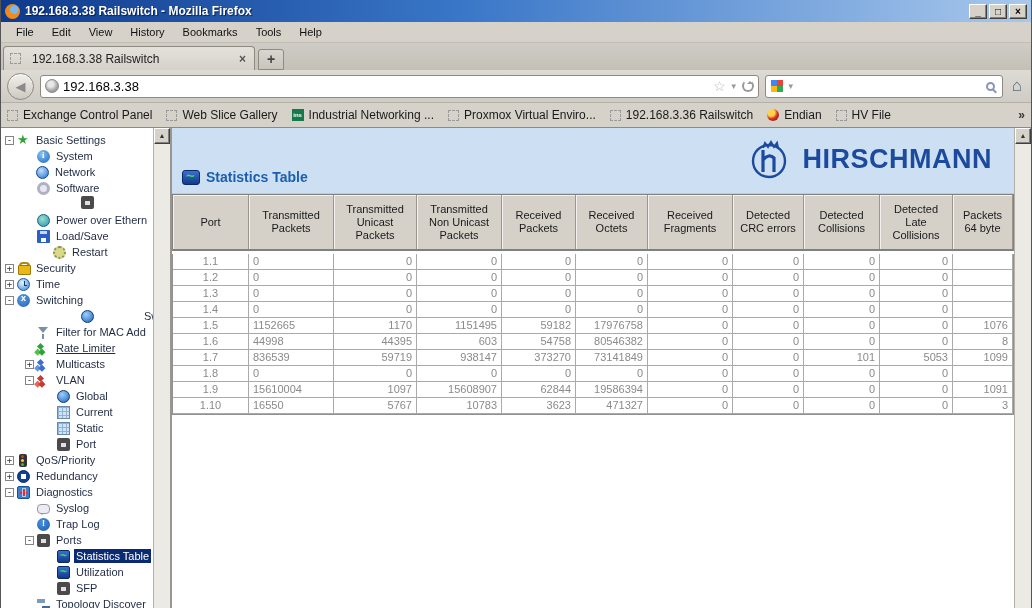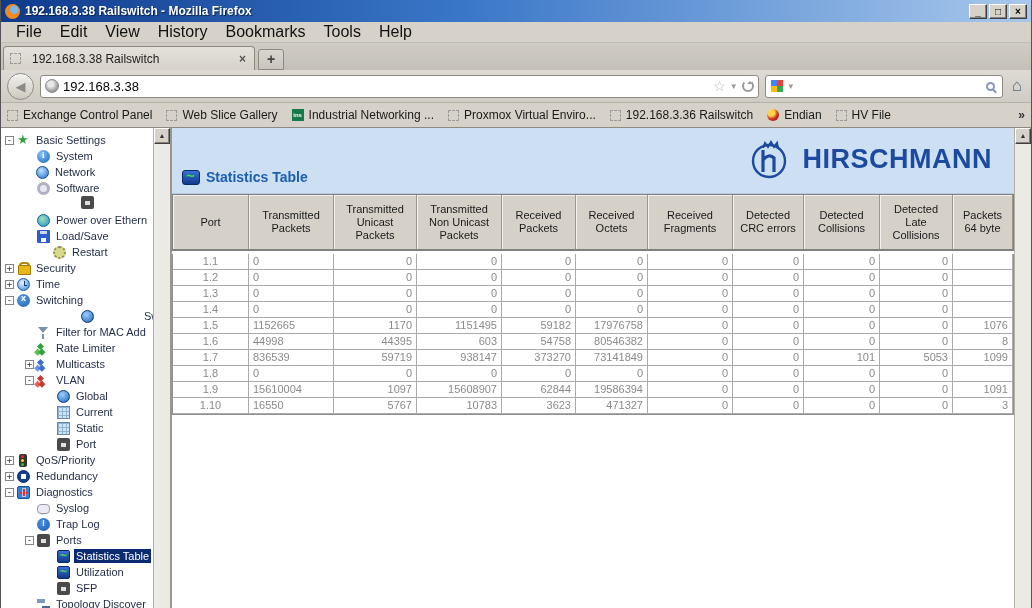--- a/index.html
+++ b/index.html
@@ -13,21 +13,21 @@
     background:radial-gradient(circle at 62% 38%, #7ab8ea 0 30%, #f08a1d 34% 70%, #c2490a 100%);
     margin-right:5px; flex-shrink:0; }
   .title-text { font-weight:bold; font-size:12px; text-shadow:1px 1px 1px #08204a; flex:1; white-space:nowrap; overflow:hidden;}
   .winbtns { display:flex; gap:2px; }
   .winbtn { width:18px; height:15px; background:#d6d2ca; border:1px solid #fff;
     border-right-color:#404040; border-bottom-color:#404040; box-shadow:inset -1px -1px 0 #808080;
     color:#000; font-size:10px; font-weight:bold; line-height:13px; text-align:center; cursor:default; }
 
   
   .menubar { height:21px; background:#d6d2ca; display:flex; align-items:center; padding-left:6px; border-bottom:1px solid #c2beb6; }
-  .menu-item { font-size:16px; color:#111; padding:2px 9px; }
+  .menu-item { font-size:11px; color:#111; padding:2px 9px; }
 
   
   .tabbar { height:27px; background:linear-gradient(#cfccc5,#c4c0b8); display:flex; align-items:flex-end; padding-left:2px; }
   .tab { width:252px; height:24px; background:linear-gradient(#e4e1dc,#d6d2ca); border:1px solid #8e8a82; border-bottom:none;
     border-radius:4px 4px 0 0; display:flex; align-items:center; padding:0 6px; gap:11px; font-size:12px; color:#222; }
   .tab-title { flex:1; white-space:nowrap; overflow:hidden; }
   .tab-close { color:#555; font-size:12px; font-weight:bold; padding:0 2px; }
   .newtab { width:26px; height:21px; margin-left:3px; background:linear-gradient(#d9d6cf,#c9c5bd); border:1px solid #8e8a82;
     border-radius:3px 3px 0 0; font-size:14px; color:#444; text-align:center; line-height:19px; font-weight:bold; }
   .fav-dotted { width:11px; height:11px; border:1px dashed #9a9a9a; flex-shrink:0; }
@@ -296,21 +296,21 @@
         <div class="tree-row" style="padding-left: 24px; gap: 44px;">
           <span class="exp-spacer"></span>
           <span class="ticon global"></span>
           <span class="tree-label">Switching Global</span>
         </div>
         <div class="tree-row" style="padding-left: 24px;">
           <span class="exp-spacer"></span>
           <span class="ticon filter"></span>
           <span class="tree-label">Filter for MAC Add</span>
         </div>
-        <div class="tree-row" style="padding-left: 24px;">
+        <div class="tree-row" style="padding-left: 24px; text-decoration: underline;">
           <span class="exp-spacer"></span>
           <span class="ticon rate"></span>
           <span class="tree-label">Rate Limiter</span>
         </div>
         <div class="tree-row" style="padding-left: 24px;">
           <span class="expander">+</span>
           <span class="ticon multicast"></span>
           <span class="tree-label">Multicasts</span>
         </div>
         <div class="tree-row" style="padding-left: 24px;">

